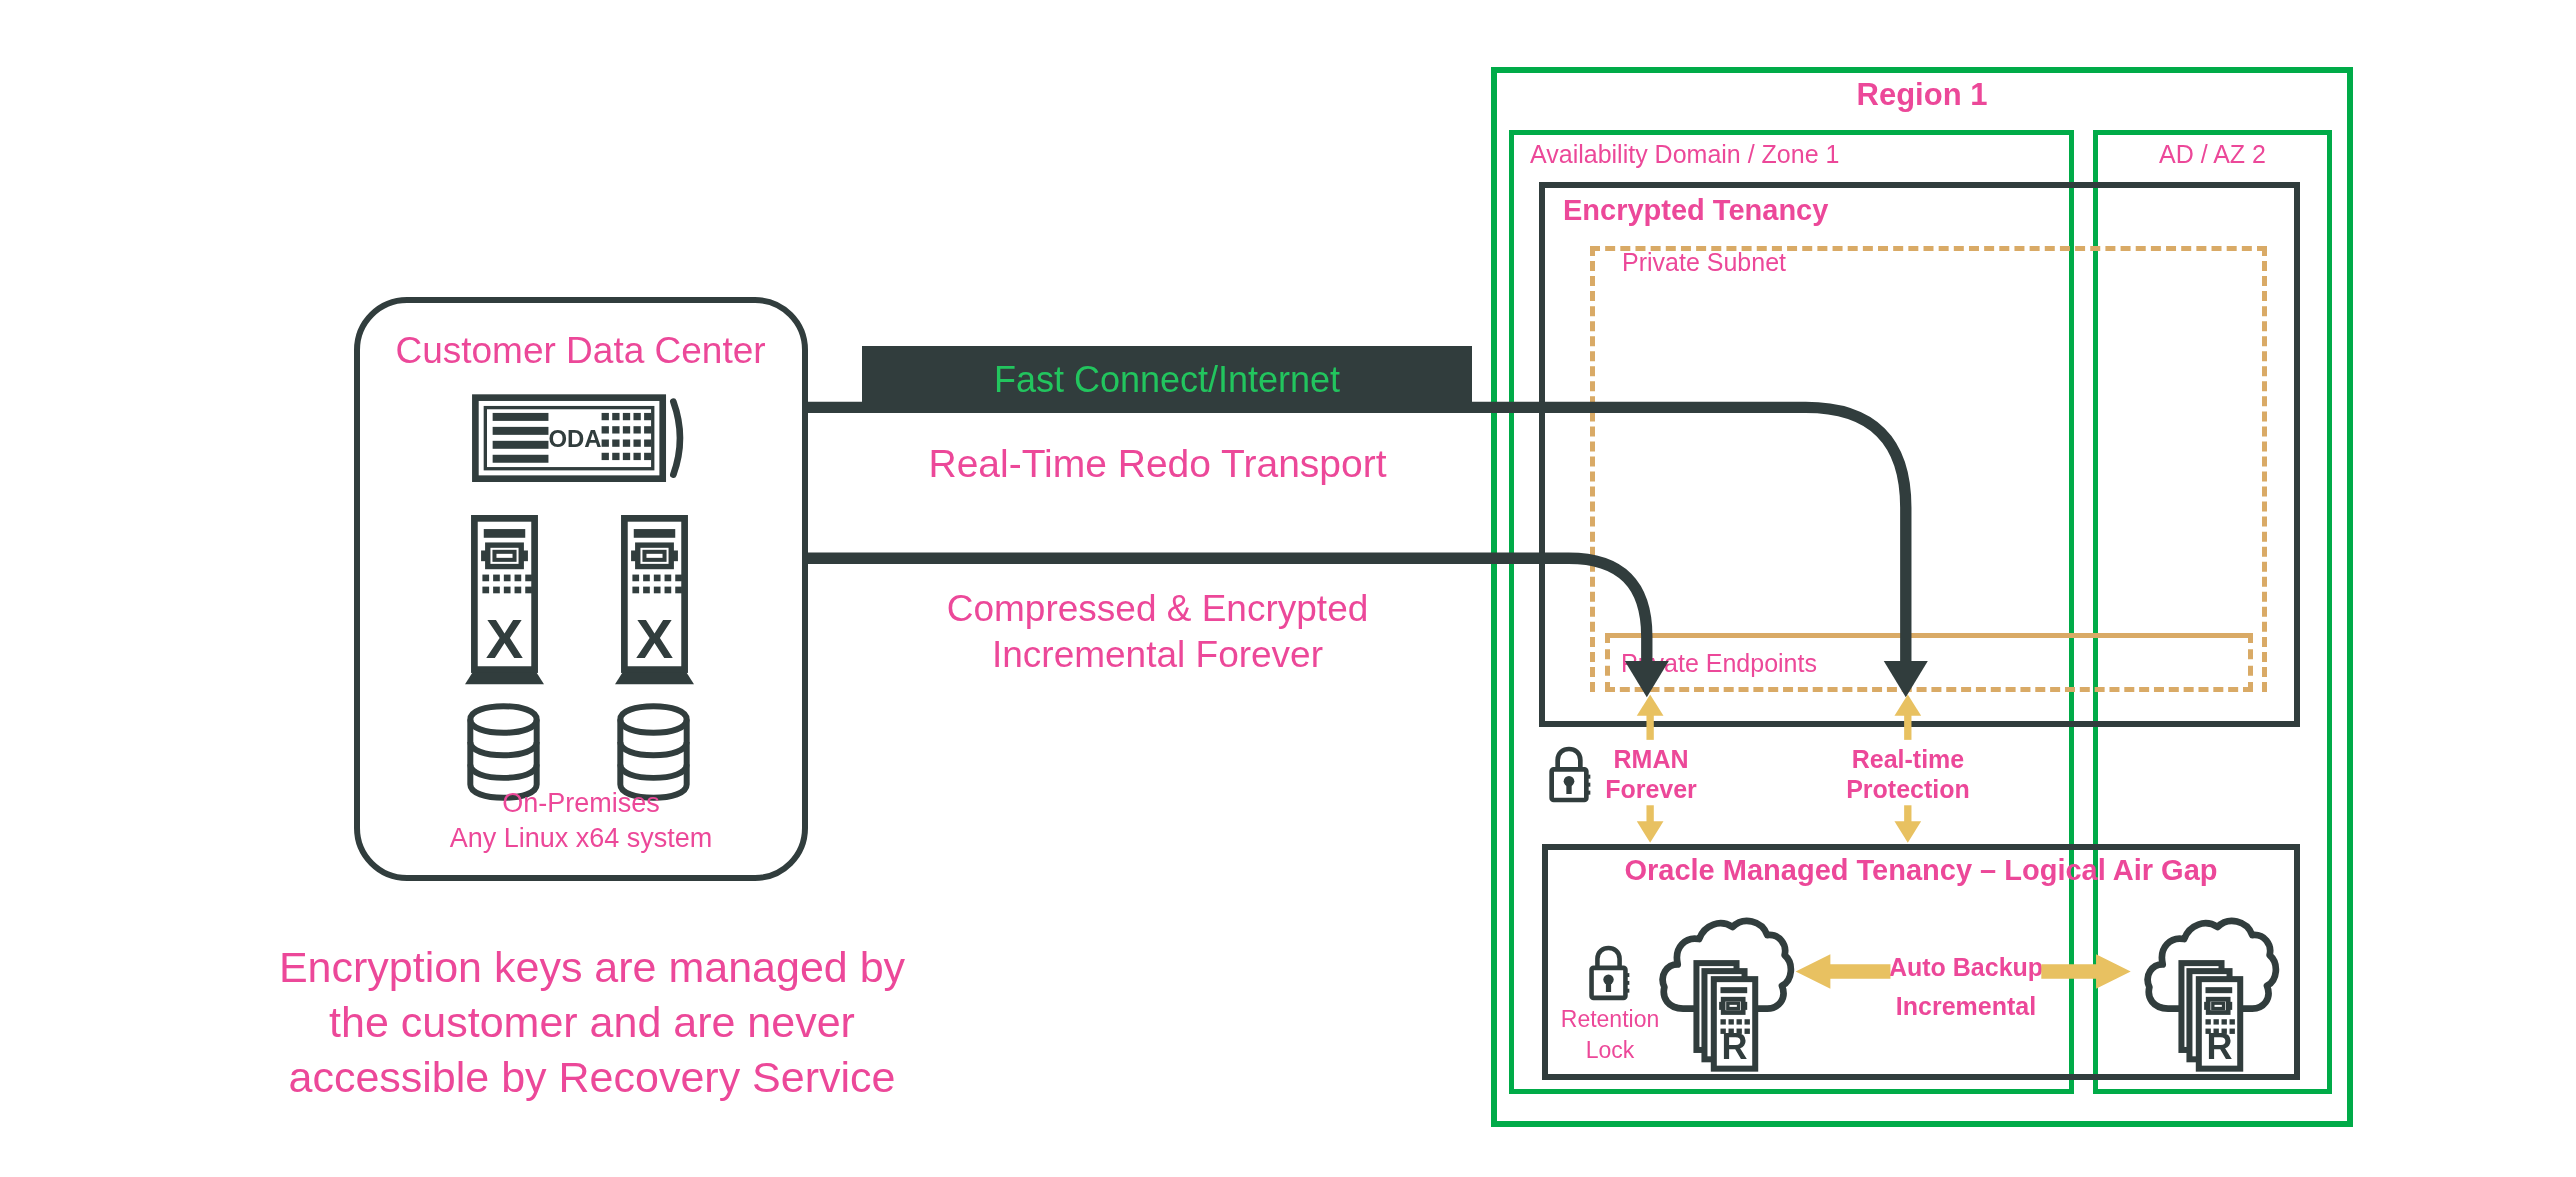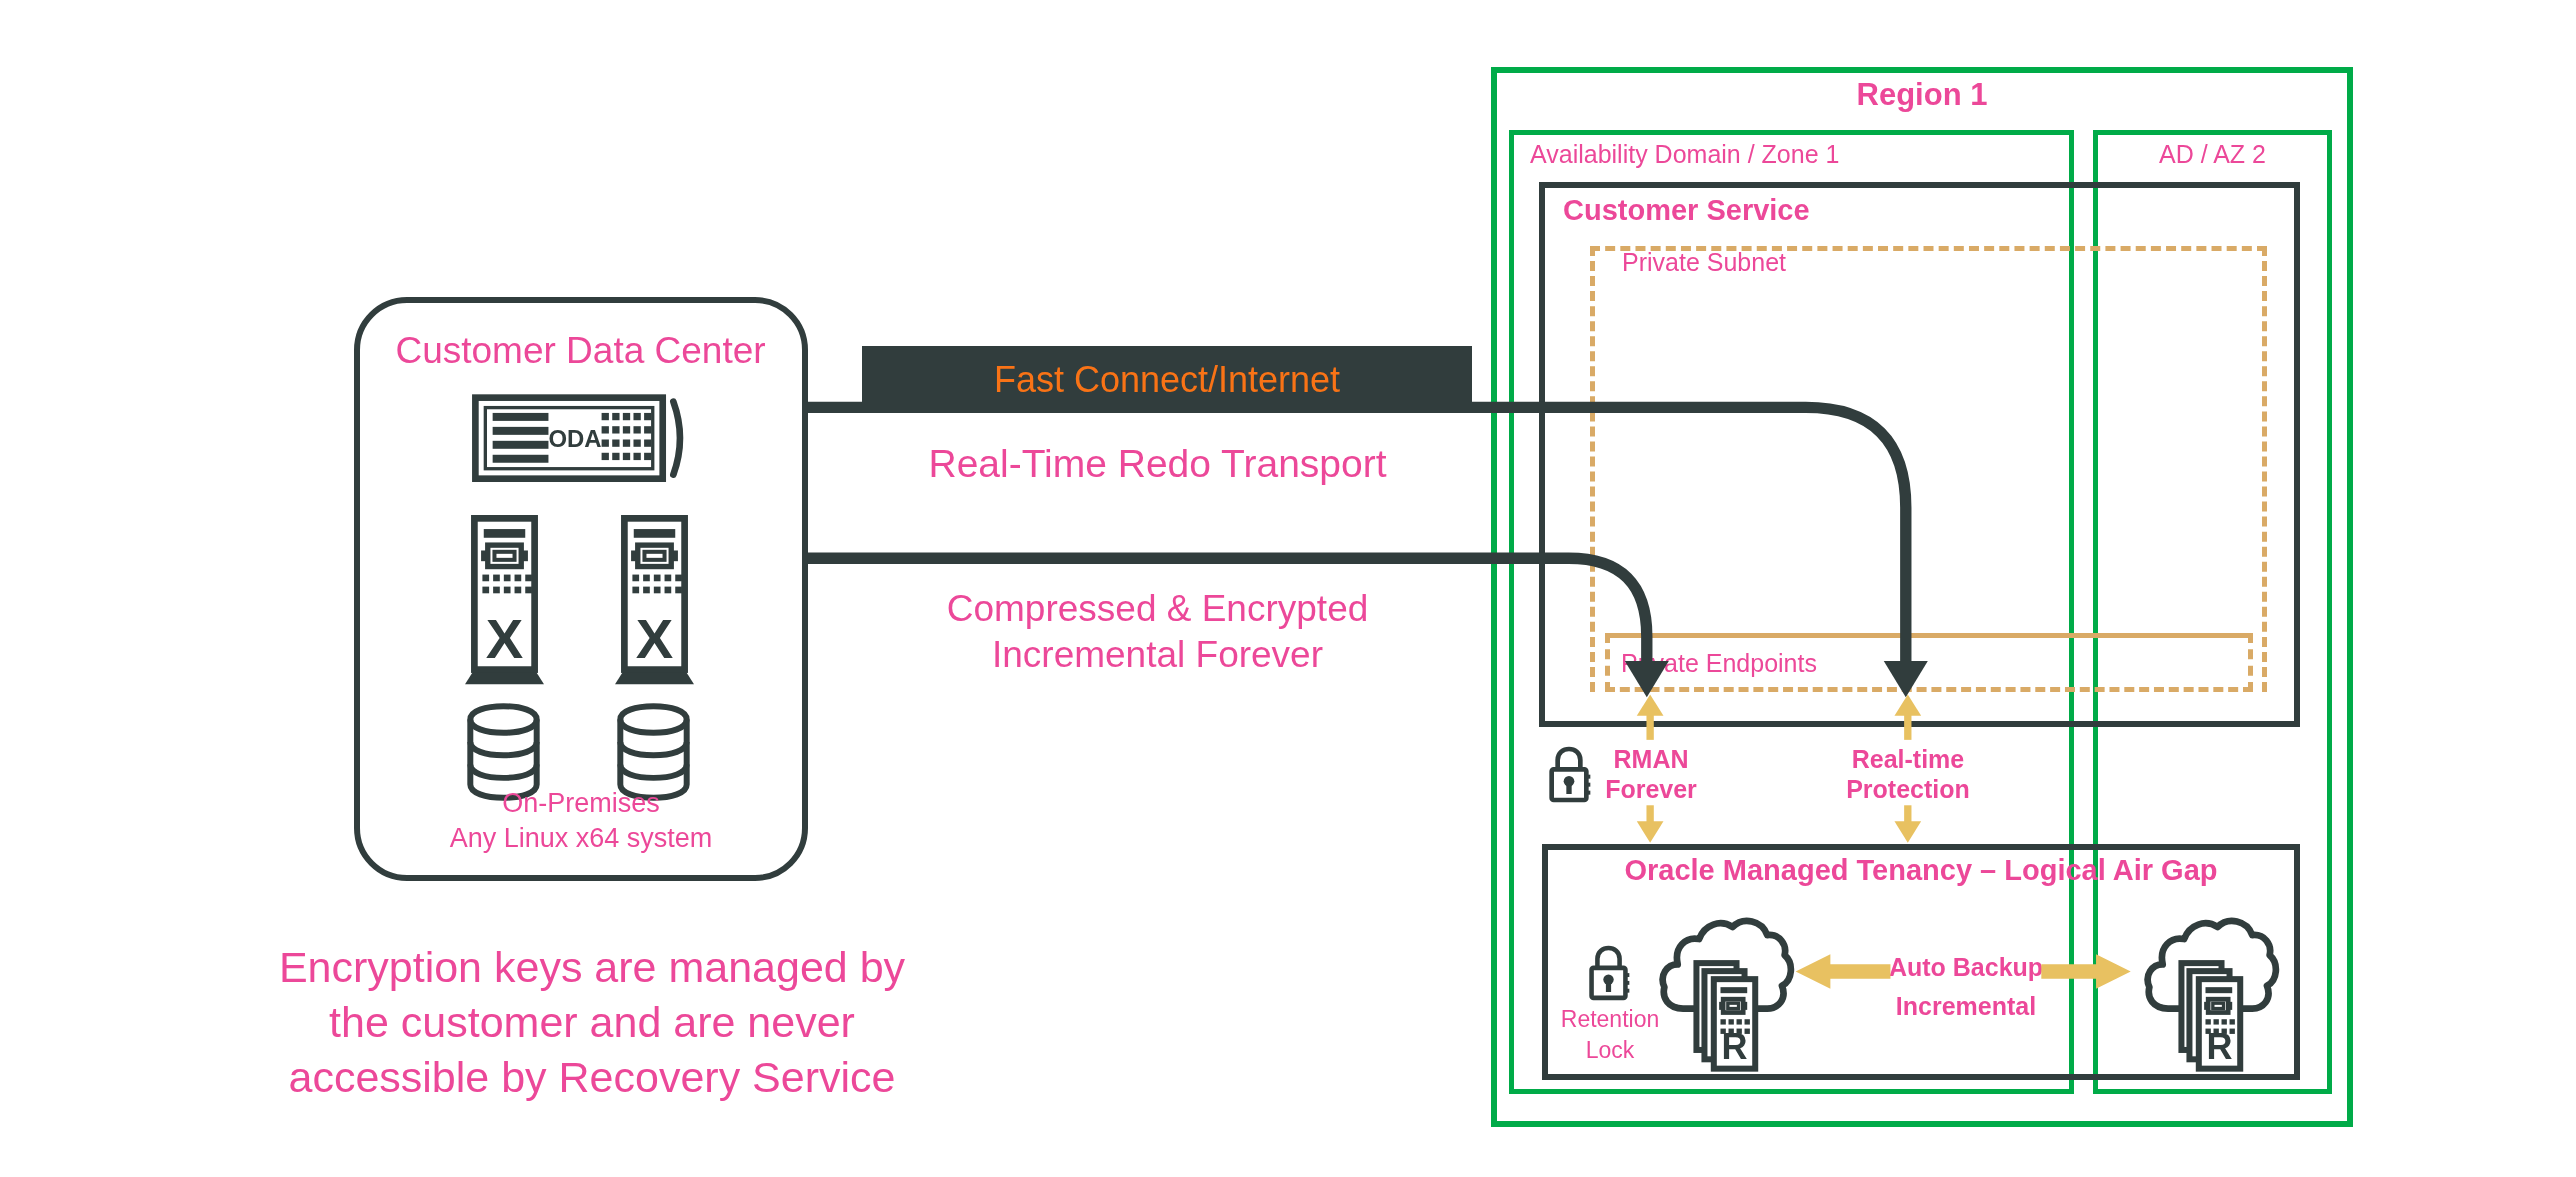--- a/index.html
+++ b/index.html
@@ -10,21 +10,21 @@
   .ctr{text-align:center;}
   .bold{font-weight:bold;}
   
   .cdc-box{left:354px;top:297px;width:454px;height:584px;border:6.7px solid #313d3d;
            border-radius:53px;box-sizing:border-box;background:#fff;}
   .cdc-title{left:360px;top:330px;width:441px;font-size:37px;}
   .cdc-footer{left:374px;top:786px;width:414px;font-size:27px;line-height:1.3;}
   
   .note{left:200px;top:940px;width:784px;font-size:43px;line-height:1.28;}
   
-  .banner{left:862px;top:346px;width:610px;height:67px;background:#313d3d;color:#f97316;
+  .banner{left:862px;top:346px;width:610px;height:67px;background:#313d3d;color:#22c55e;
           font-size:36px;display:flex;align-items:center;justify-content:center;}
   .redo-lbl{left:854px;top:442px;width:607px;font-size:39px;}
   .comp-lbl{left:854px;top:586px;width:607px;font-size:37px;line-height:1.25;}
   
   .green-outer{left:1491px;top:67px;width:862px;height:1060px;border:6.7px solid #00ab48;box-sizing:border-box;}
   .green-ad1{left:1509px;top:130px;width:565px;height:964px;border:5.3px solid #00ab48;box-sizing:border-box;}
   .green-ad2{left:2093px;top:130px;width:239px;height:964px;border:5.3px solid #00ab48;box-sizing:border-box;}
   .region-title{left:1491px;top:77px;width:862px;font-size:31px;}
   .ad1-lbl{left:1530px;top:140px;font-size:25px;}
   .ad2-lbl{left:2093px;top:140px;width:239px;font-size:25px;}
@@ -153,21 +153,21 @@
   </div>
 
   <div class="abs green-outer"></div>
   <div class="abs lbl ctr bold region-title">Region 1</div>
   <div class="abs green-ad1"></div>
   <div class="abs green-ad2"></div>
   <div class="abs lbl ad1-lbl">Availability Domain / Zone 1</div>
   <div class="abs lbl ctr ad2-lbl">AD / AZ 2</div>
 
   <div class="abs tenancy-box"></div>
-  <div class="abs lbl bold tenancy-title">Customer Service</div>
+  <div class="abs lbl bold tenancy-title">Encrypted Tenancy</div>
   <div class="abs subnet-box"></div>
   <div class="abs lbl subnet-lbl">Private Subnet</div>
   <div class="abs endpoints-box"></div>
   <div class="abs lbl endpoints-lbl">Private Endpoints</div>
 
   <svg class="abs" style="left:1547px;top:740px;" width="44" height="64" viewBox="0 0 66 96">
     <path d="M16 44 V30 C16 8 50 8 50 30 V44" fill="none" stroke="#313d3d" stroke-width="7"></path>
     <rect x="7" y="44" width="52" height="46" rx="3" fill="#fff" stroke="#313d3d" stroke-width="7"></rect>
     <circle cx="33" cy="62" r="8" fill="#313d3d"></circle>
       <rect x="29" y="64" width="8" height="17" fill="#313d3d"></rect>

